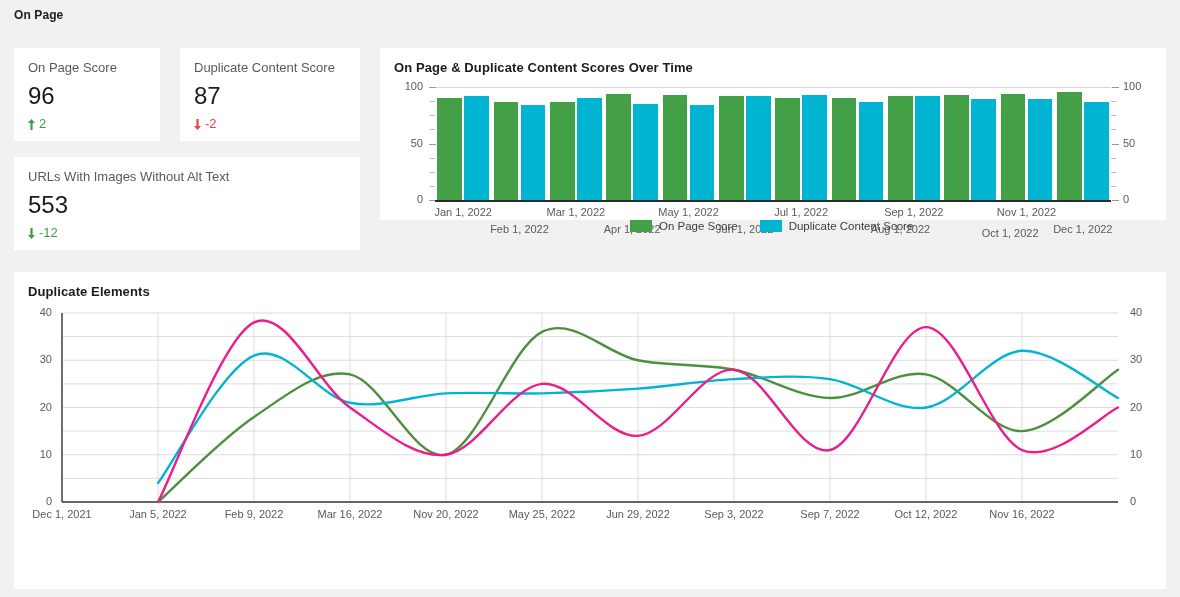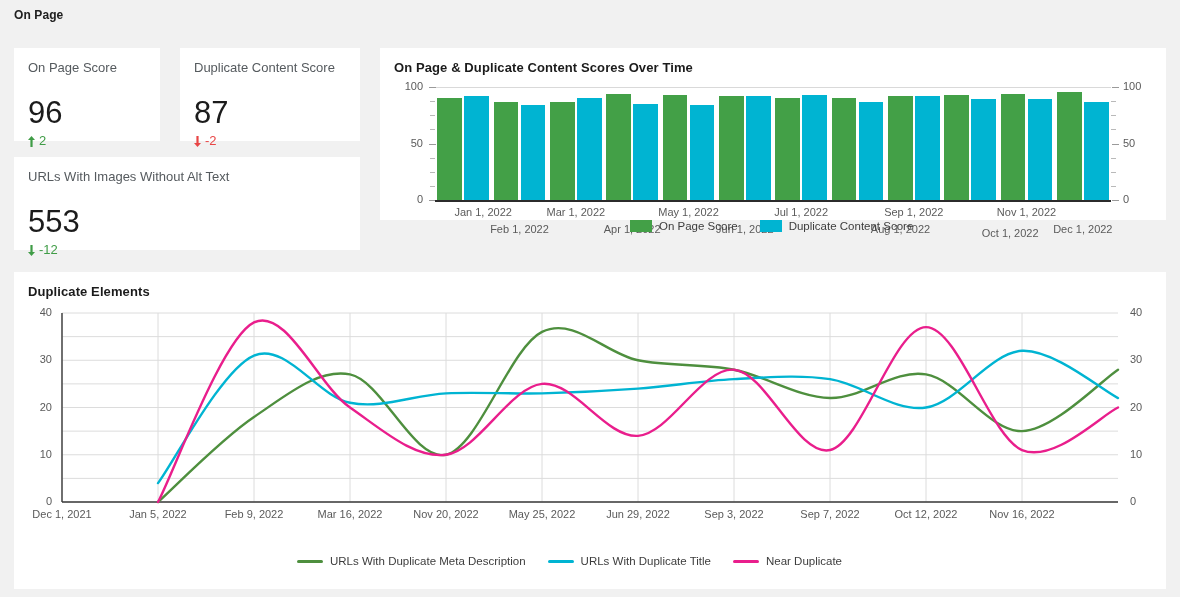--- a/index.html
+++ b/index.html
@@ -16,21 +16,21 @@
     position: absolute; left: 14px; top: 8px;
     font-size: 12px; font-weight: bold; color: #202020;
     letter-spacing: .1px;
   }
 
   .card { background: #ffffff; position: absolute; }
 
   
   .kpi { padding: 12px 14px 0 14px; }
   .kpi-label { font-size: 13px; color: #555a5e; line-height: 16px; }
-  .kpi-value { font-size: 31px; color: #1b1b1b; line-height: 36px; margin-top: 19px; font-weight: 400; }
+  .kpi-value { font-size: 24px; color: #1b1b1b; line-height: 36px; margin-top: 2px; font-weight: 400; }
   .kpi-delta { font-size: 13px; line-height: 16px; margin-top: 2px; display: flex; align-items: center; gap: 4px; }
   .kpi-delta.up   { color: #3f9c46; }
   .kpi-delta.down-red { color: #e84545; }
   .kpi-delta.down-green { color: #3f9c46; }
   .arrow { display: inline-block; width: 7px; height: 11px; position: relative; }
   .arrow svg { display: block; }
 
   #kpi-on-page      { left: 14px;  top: 48px;  width: 146px; height: 93px; }
   #kpi-duplicate    { left: 180px; top: 48px;  width: 180px; height: 93px; }
   #kpi-alt-text     { left: 14px;  top: 157px; width: 346px; height: 93px; }
@@ -134,21 +134,21 @@
         <div class="axis-label" style="left: 743px; top: 61.5px;">50</div>
         <div class="tickmark" style="left: 49px; top: 68.5px; width: 7px; background: rgb(154, 154, 154);"></div>
         <div class="tickmark" style="left: 732px; top: 68.5px; width: 7px; background: rgb(154, 154, 154);"></div>
         <div class="axis-label" style="left: 43px; top: 5px; transform: translateX(-100%); text-align: right;">100</div>
         <div class="axis-label" style="left: 743px; top: 5px;">100</div>
         <div class="tickmark" style="left: 49px; top: 12px; width: 7px; background: rgb(154, 154, 154);"></div>
         <div class="tickmark" style="left: 732px; top: 12px; width: 7px; background: rgb(154, 154, 154);"></div>
         <div class="axis-line" style="left: 55px; top: 125px; width: 676px; height: 2px;"></div>
         <div class="bar green" title="Jan 1, 2022 — On Page Score: 90" style="left: 57.4167px; top: 23.3px; width: 24.5px; height: 101.7px;"></div>
         <div class="bar cyan" title="Jan 1, 2022 — Duplicate Content Score: 92" style="left: 84.4167px; top: 21.04px; width: 24.5px; height: 103.96px;"></div>
-        <div class="axis-label" style="left: 83.1667px; top: 131px; transform: translateX(-50%); margin-left: 20px;">Jan 1, 2022</div>
+        <div class="axis-label" style="left: 83.1667px; top: 131px; transform: translateX(-50%);">Jan 1, 2022</div>
         <div class="bar green" title="Feb 1, 2022 — On Page Score: 87" style="left: 113.75px; top: 26.69px; width: 24.5px; height: 98.31px;"></div>
         <div class="bar cyan" title="Feb 1, 2022 — Duplicate Content Score: 84" style="left: 140.75px; top: 30.08px; width: 24.5px; height: 94.92px;"></div>
         <div class="axis-label" style="left: 139.5px; top: 148px; transform: translateX(-50%);">Feb 1, 2022</div>
         <div class="bar green" title="Mar 1, 2022 — On Page Score: 87" style="left: 170.083px; top: 26.69px; width: 24.5px; height: 98.31px;"></div>
         <div class="bar cyan" title="Mar 1, 2022 — Duplicate Content Score: 90" style="left: 197.083px; top: 23.3px; width: 24.5px; height: 101.7px;"></div>
         <div class="axis-label" style="left: 195.833px; top: 131px; transform: translateX(-50%);">Mar 1, 2022</div>
         <div class="bar green" title="Apr 1, 2022 — On Page Score: 94" style="left: 226.417px; top: 18.78px; width: 24.5px; height: 106.22px;"></div>
         <div class="bar cyan" title="Apr 1, 2022 — Duplicate Content Score: 85" style="left: 253.417px; top: 28.95px; width: 24.5px; height: 96.05px;"></div>
         <div class="axis-label" style="left: 252.167px; top: 148px; transform: translateX(-50%);">Apr 1, 2022</div>
         <div class="bar green" title="May 1, 2022 — On Page Score: 93" style="left: 282.75px; top: 19.91px; width: 24.5px; height: 105.09px;"></div>
@@ -233,29 +233,15 @@
         <div class="axis-label" style="left: 240px; top: 209px; transform: translateX(-50%);">Feb 9, 2022</div>
         <div class="axis-label" style="left: 336px; top: 209px; transform: translateX(-50%);">Mar 16, 2022</div>
         <div class="axis-label" style="left: 432px; top: 209px; transform: translateX(-50%);">Nov 20, 2022</div>
         <div class="axis-label" style="left: 528px; top: 209px; transform: translateX(-50%);">May 25, 2022</div>
         <div class="axis-label" style="left: 624px; top: 209px; transform: translateX(-50%);">Jun 29, 2022</div>
         <div class="axis-label" style="left: 720px; top: 209px; transform: translateX(-50%);">Sep 3, 2022</div>
         <div class="axis-label" style="left: 816px; top: 209px; transform: translateX(-50%);">Sep 7, 2022</div>
         <div class="axis-label" style="left: 912px; top: 209px; transform: translateX(-50%);">Oct 12, 2022</div>
         <div class="axis-label" style="left: 1008px; top: 209px; transform: translateX(-50%);">Nov 16, 2022</div>
       </div>
-    <div class="legend" id="line-legend" style="left:283px; top:283px;">
-        <div class="legend-item">
-          <span class="linekey" style="background: rgb(78, 143, 62);"></span>
-          <span>URLs With Duplicate Meta Description</span>
-        </div>
-        <div class="legend-item">
-          <span class="linekey" style="background: rgb(0, 180, 210);"></span>
-          <span>URLs With Duplicate Title</span>
-        </div>
-        <div class="legend-item">
-          <span class="linekey" style="background: rgb(233, 30, 140);"></span>
-          <span>Near Duplicate</span>
-        </div>
-      </div>
   </div>
 
 </div>
 
 </body></html>

